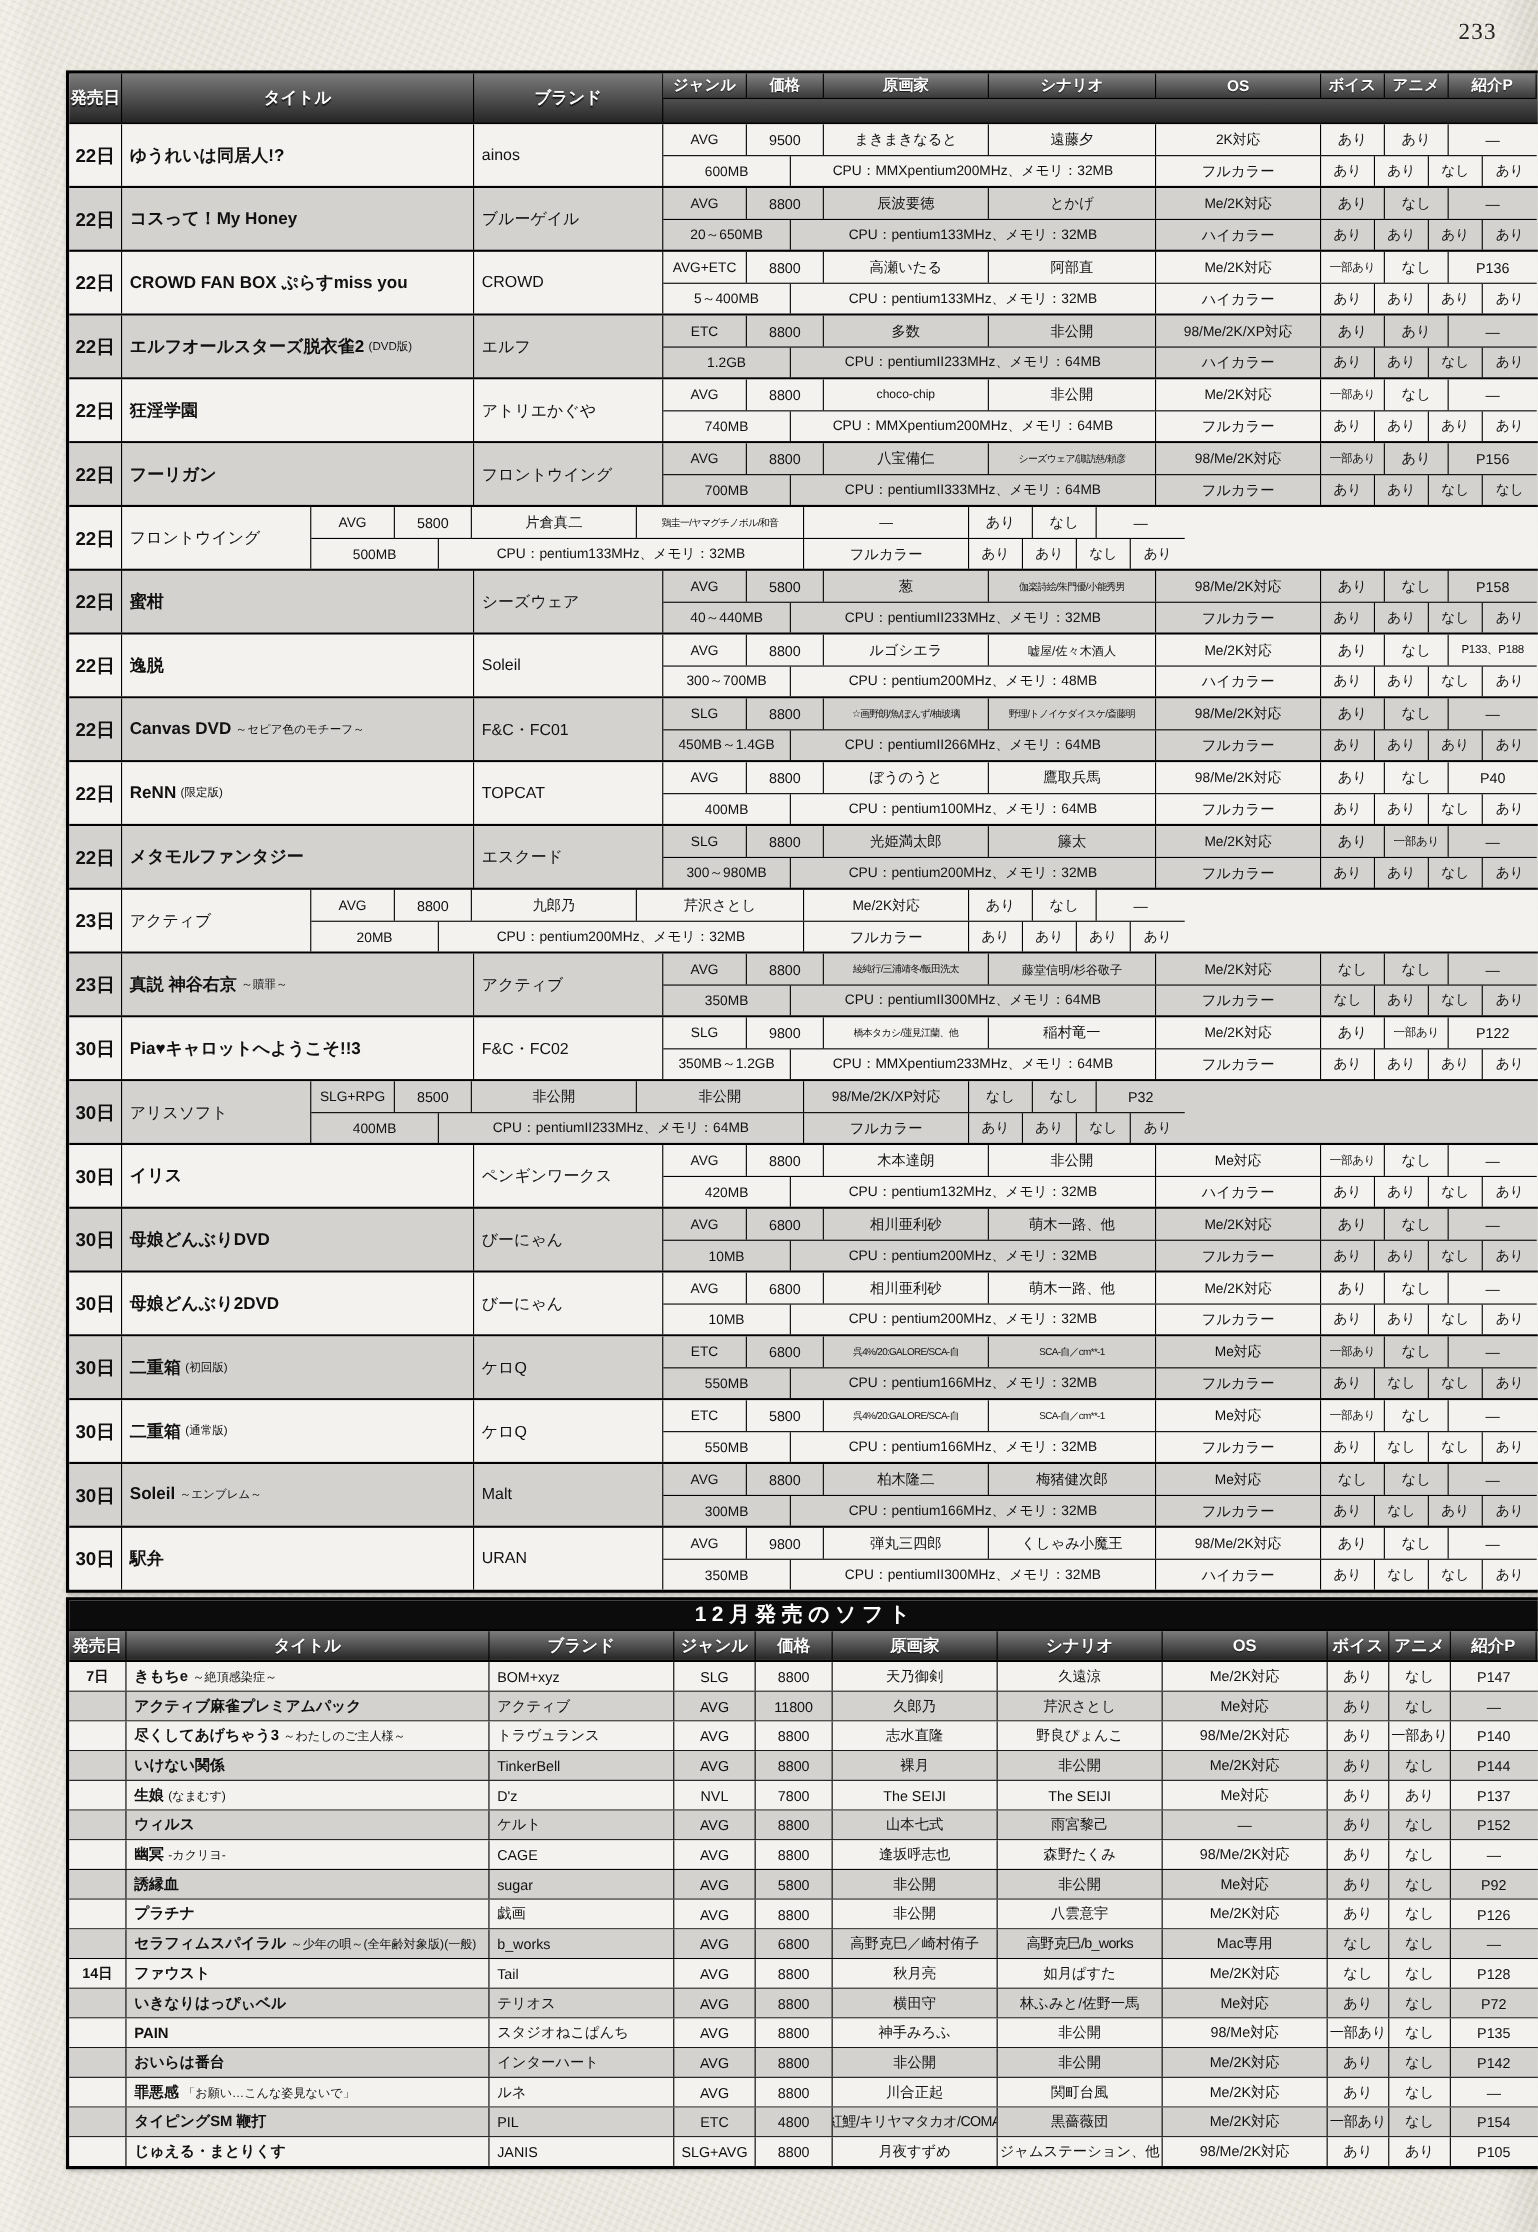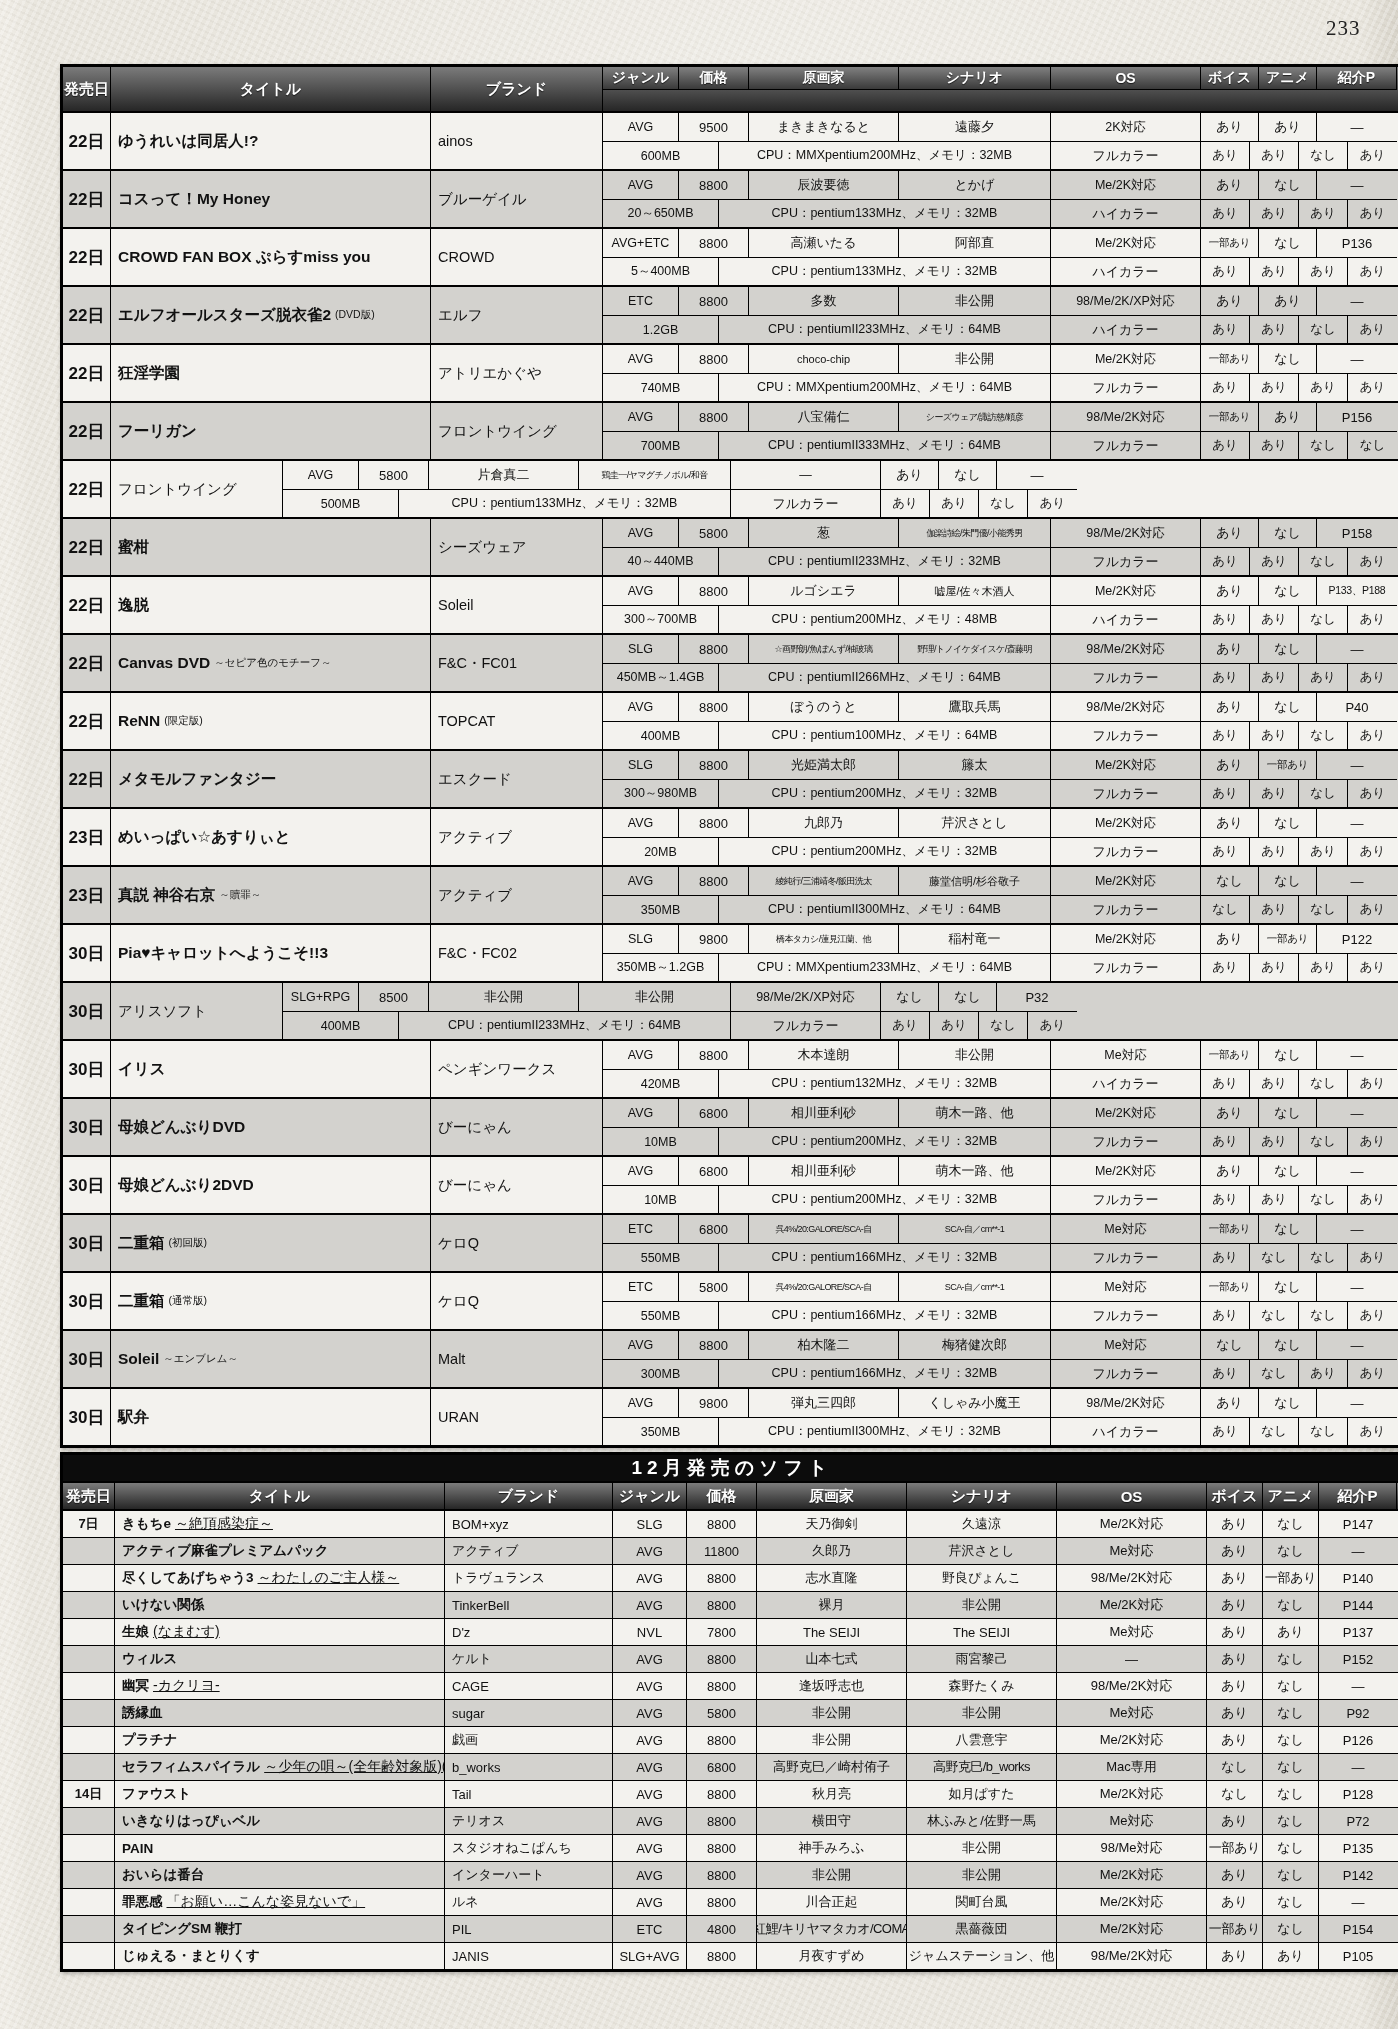--- a/index.html
+++ b/index.html
@@ -50,21 +50,21 @@
   .f11{font-size:11px;}
   .f12{font-size:12.5px;}
   
   .t2bar{height:26px;background:#0c0c0c;color:#fff;font-weight:bold;font-size:19px;
          display:flex;align-items:center;justify-content:center;letter-spacing:5px;border-bottom:2px solid #000;}
   .hrow{display:flex;height:26px;border-bottom:2px solid #000;
         background:linear-gradient(#7b7b7b,#262626);color:#fff;font-weight:bold;}
   .r2{display:flex;height:26px;border-bottom:1px solid #000;}
   .r2:last-child{border-bottom:none;}
   .r2 .tm{font-size:13.5px;font-weight:bold;}
-  .r2 .tsub{font-size:14px;text-decoration:underline;}
+  .r2 .tsub{font-size:11px;}
   .r2 .c{font-size:13px;}
   .d2{font-size:14px;font-weight:bold;}
 </style>
 </head>
 <body>
 
 <div class="pagenum">233</div>
 
 <div class="tbl t1">
   <div id="t1h">
@@ -418,23 +418,20 @@
       <div class="c " style="width:150px">フルカラー</div>
       <div class="c f12" style="width:49px">あり</div>
       <div class="c f12" style="width:49px">あり</div>
       <div class="c f12" style="width:49px">なし</div>
       <div class="c f12" style="width:49px">あり</div>
     </div>
   </div>
 </div>
       <div class="ent w">
   <div class="c bigdate" style="width:48px">23日</div>
-  <div class="c left" style="width:320px">
-          <span class="tm">めいっぱい☆あすりぃと</span>
-        </div>
   <div class="c left brand" style="width:172px">アクティブ</div>
   <div class="rb">
     <div class="ra">
       <div class="c f12" style="width:76px">AVG</div>
       <div class="c " style="width:70px">8800</div>
       <div class="c " style="width:150px">九郎乃</div>
       <div class="c " style="width:152px">芹沢さとし</div>
       <div class="c f12" style="width:150px">Me/2K対応</div>
       <div class="c " style="width:58px">あり</div>
       <div class="c " style="width:58px">なし</div>

